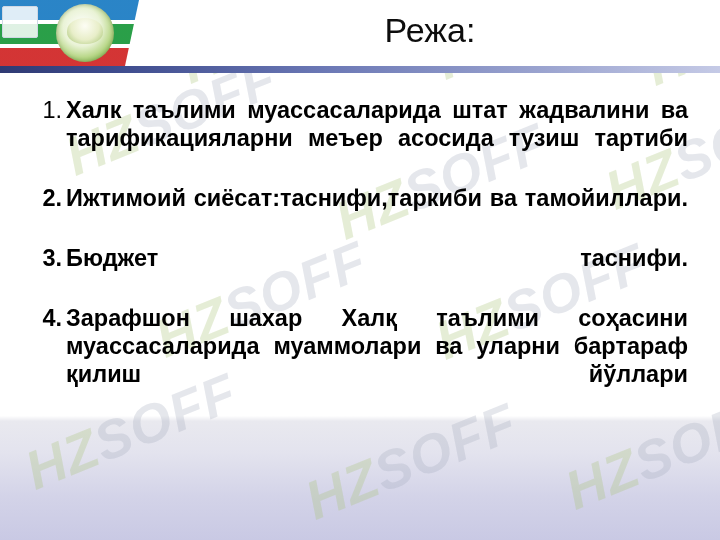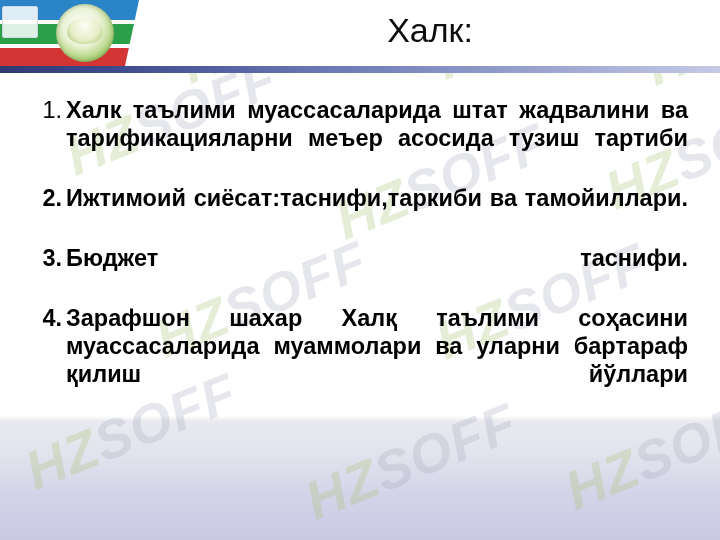--- a/index.html
+++ b/index.html
@@ -195,21 +195,21 @@
   </div>
 
   <div class="header">
     <div class="header-bg"></div>
     <div class="flag-block">
       <div class="flag-stripes"></div>
       <div class="flag-wave"></div>
     </div>
     <div class="emblem"></div>
     <div class="header-rule"></div>
-    <div class="title">Халк:</div>
+    <div class="title">Режа:</div>
   </div>
 
   <div class="content">
     <ol class="points">
       <li class="reg">
         <span class="num">1.</span>
         <span class="txt">Халк таълими муассасаларида штат жадвалини ва тарификацияларни меъер асосида тузиш тартиби</span>
       </li>
       <li class="bold">
         <span class="num">2.</span>

